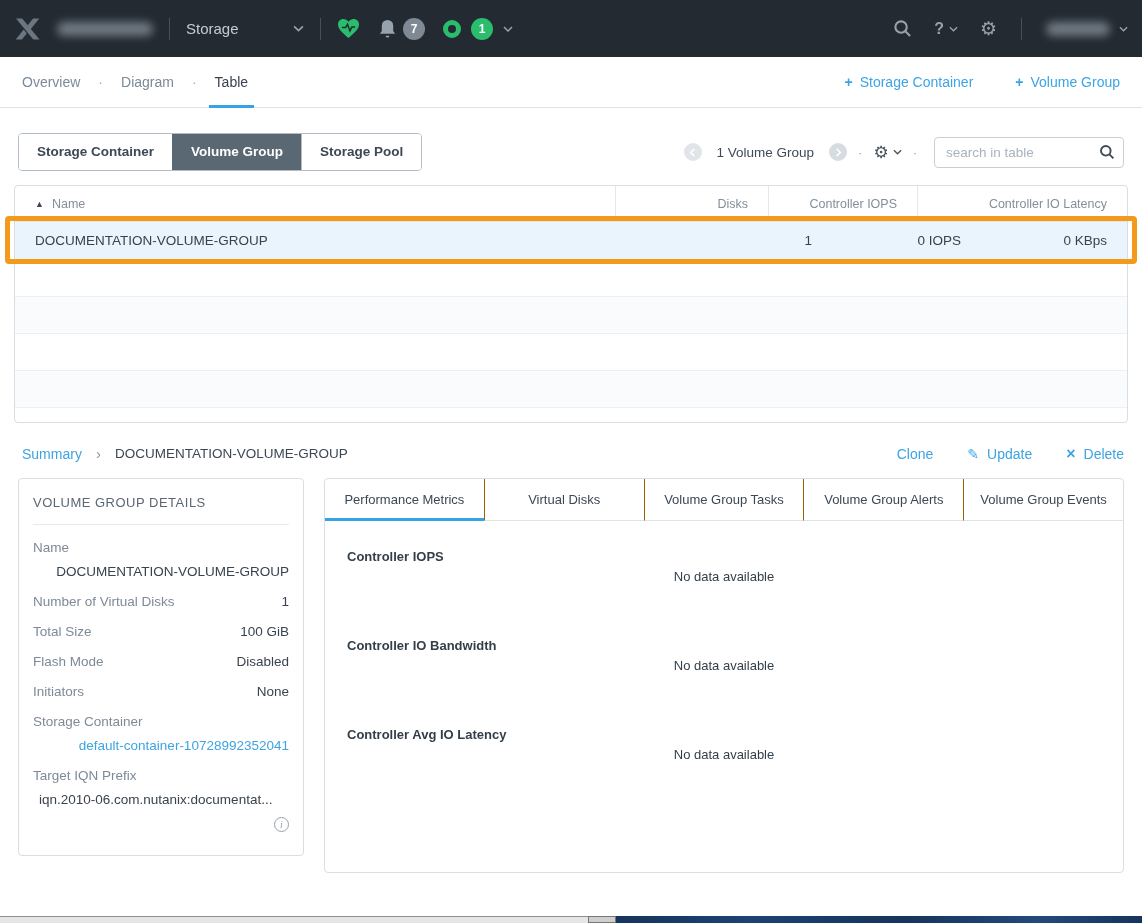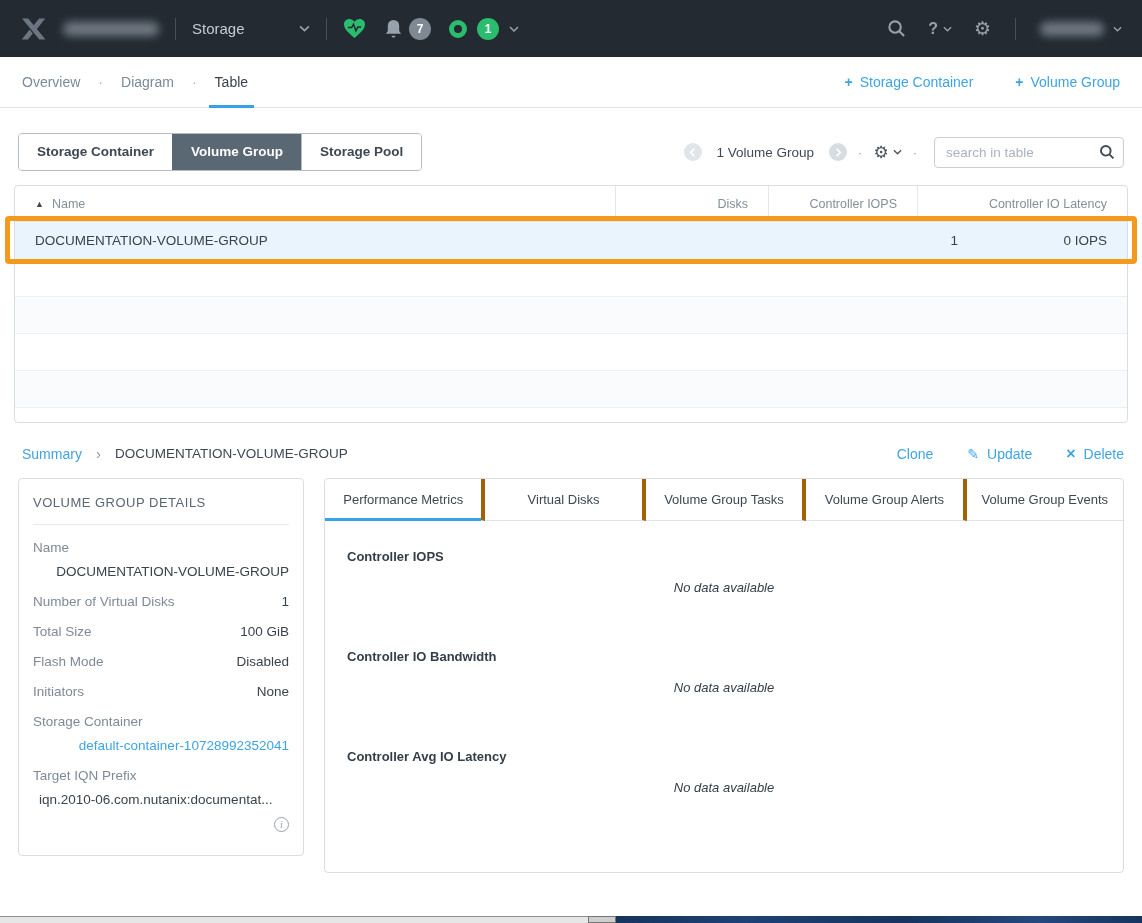--- a/index.html
+++ b/index.html
@@ -5,21 +5,21 @@
   * { margin:0; padding:0; box-sizing:border-box; }
   html,body { width:1142px; height:923px; }
   body {
     font-family:"Liberation Sans", sans-serif;
     background:#ffffff; position:relative; overflow:hidden;
     color:#39434e;
   }
   
   .navbar {
     height:57px; background:#232a32; display:flex; align-items:center;
-    padding:0 20px; justify-content:space-between;
+    padding:0 14px; justify-content:space-between;
   }
   .nav-left, .nav-right { display:flex; align-items:center; }
   .nav-sep { width:1px; height:22px; background:#46505a; margin:0 16px; }
   .blur-blob { height:14px; border-radius:7px; background:#7d8791; filter:blur(4px); opacity:.85; }
   .cluster-blob { width:96px; margin-left:16px; }
   .user-blob { width:64px; }
   .nav-menu { display:flex; align-items:center; width:118px; justify-content:space-between; }
   .nav-menu-label { color:#c2ccd5; font-size:15px; }
   .nav-ico { color:#97a2ac; display:flex; align-items:center; }
   .badge {
@@ -139,31 +139,31 @@
     font-family:"Liberation Serif", serif;
   }
   
   .panel-right {
     flex:1; min-height:395px; border:1px solid #d9dee4; border-radius:4px; background:#fff;
     display:flex; flex-direction:column;
   }
   .ptabs { display:flex; height:42px; }
   .ptab {
     flex:1; display:flex; align-items:center; justify-content:center;
-    font-size:13px; color:#3c4854; border-right:4px solid #a16207; border-bottom:1px solid #dfe4e9;
+    font-size:13px; color:#3c4854; border-right:1px solid #a16207; border-bottom:1px solid #dfe4e9;
     position:relative; cursor:pointer; text-align:center;
   }
   .ptab:last-child { border-right:none; }
   .ptab.active::after {
     content:""; position:absolute; left:0; right:0; bottom:-1px; height:3px; background:#35a3e6;
   }
   .charts { padding:10px 0 26px 0; }
   .chart-block { padding:18px 22px 36px 22px; }
   .chart-title { font-size:13px; font-weight:bold; color:#333e49; }
-  .chart-msg { text-align:center; font-size:13px; color:#333e49; margin-top:16px;font-style:italic; }
+  .chart-msg { text-align:center; font-size:13px; color:#333e49; margin-top:5px; }
   
   .bottom-strip { position:absolute; left:0; right:0; bottom:0; height:7px; }
   .strip-scroll { position:absolute; left:0; width:592px; height:7px; background:#e6e6e6; border-top:1px solid #8e8e8e; }
   .strip-thumb { position:absolute; left:588px; width:28px; height:7px; background:#cfcfcf; border:1px solid #767676; }
   .strip-window { position:absolute; left:616px; right:0; height:7px;
     background:linear-gradient(90deg,#16345e 0%,#1d4273 25%,#16345e 55%,#24497c 80%,#16345e 100%); }
   svg { display:block; }
 </style>
 </head>
 <body>
@@ -312,20 +312,21 @@
         <span>Controller IOPS</span>
       </div>
     <div class="t-cell c-fixed c-lat">
         <span>Controller IO Latency</span>
       </div>
   </div>
   <div class="t-row row-selected">
     <div class="t-cell c-name">DOCUMENTATION-VOLUME-GROUP</div>
     <div class="t-cell c-fixed c-disks">1</div>
     <div class="t-cell c-fixed c-iops">0 IOPS</div>
+    <div class="t-cell c-fixed c-bw">0 KBps</div>
   </div>
   <div class="t-row row-empty"></div>
   <div class="t-row row-empty alt"></div>
   <div class="t-row row-empty"></div>
   <div class="t-row row-empty alt"></div>
   <div class="t-row row-filler"></div>
 </div>
 
 <div class="highlight-box"></div>
 

